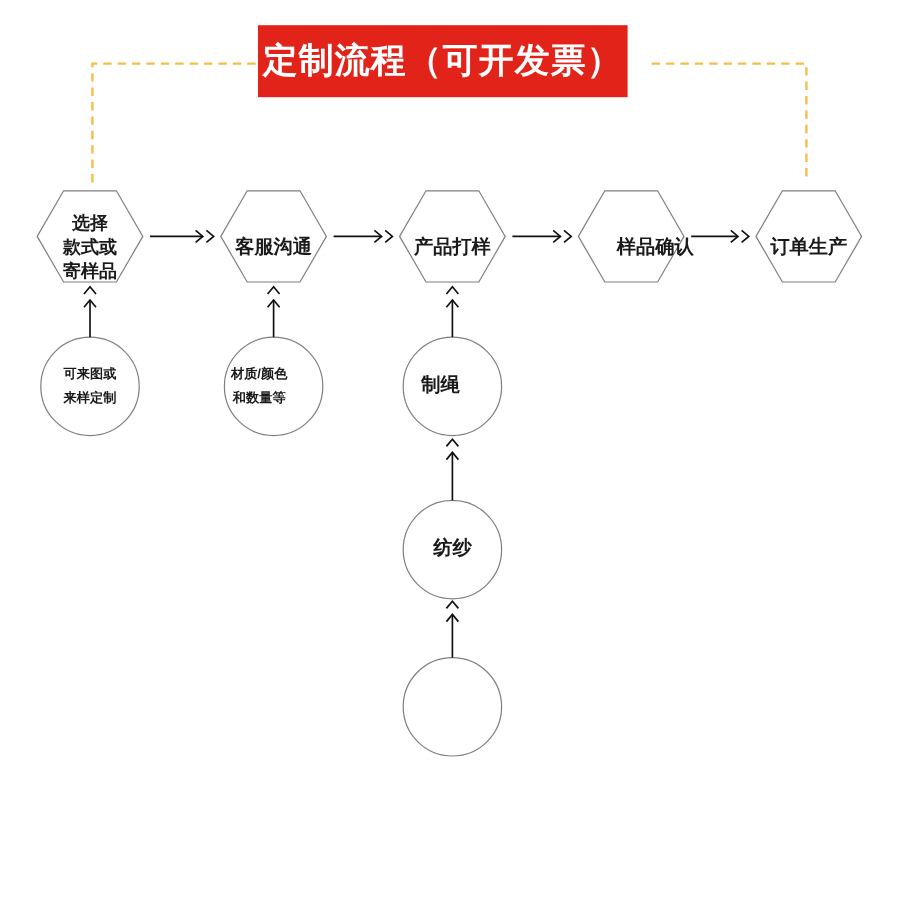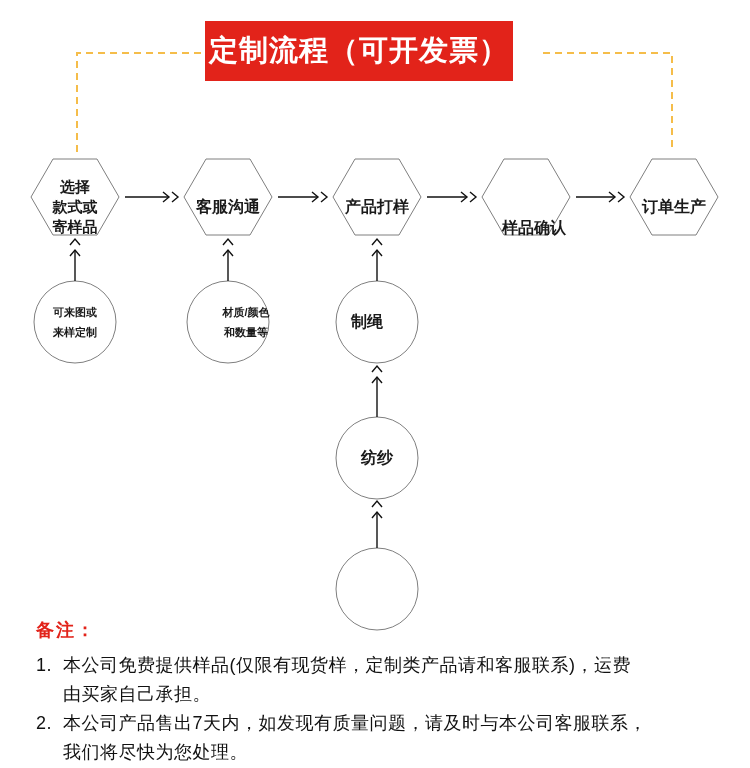--- a/index.html
+++ b/index.html
@@ -9,21 +9,21 @@
     height: 768px;
     background: #ffffff;
     overflow: hidden;
     font-family: "Liberation Sans", "DejaVu Sans", sans-serif;
     color: #111111;
   }
   svg.layer { position: absolute; left: 0; top: 0; }
 
   .banner {
     position: absolute;
-    left: 205px; top: 21px;
+    left: 215px; top: 21px;
     width: 308px; height: 60px;
     background: #e2231a;
     color: #ffffff;
     display: flex; align-items: center; justify-content: center;
     font-size: 29px; font-weight: bold; letter-spacing: 1px;
     white-space: nowrap;
   }
 
   .node-label {
     position: absolute;
@@ -138,55 +138,36 @@
     <span>选择</span>
     <span>款式或</span>
     <span>寄样品</span>
   </div>
   <div class="node-label hex-label" style="left:182px; top:159px;">
     <span>客服沟通</span>
   </div>
   <div class="node-label hex-label" style="left:331px; top:159px;">
     <span>产品打样</span>
   </div>
-  <div class="node-label hex-label" style="left:488px; top:159px;margin-top:21px;">
+  <div class="node-label hex-label" style="left:500px; top:159px;">
     <span>样品确认</span>
   </div>
   <div class="node-label hex-label" style="left:628px; top:159px;">
     <span>订单生产</span>
   </div>
 
   <div class="node-label circle-label" style="left:33px; top:280px;">
     <span>可来图或</span>
     <span>来样定制</span>
   </div>
-  <div class="node-label circle-label" style="left:204px; top:280px;">
+  <div class="node-label circle-label" style="left:174px; top:280px;">
     <span>材质/颜色</span>
     <span>和数量等</span>
   </div>
   <div class="node-label circle-label single" style="left:325px; top:280px;">
     <span>制绳</span>
   </div>
   <div class="node-label circle-label single" style="left:335px; top:416px;">
     <span>纺纱</span>
   </div>
 
-  <div class="notes">
-    <div class="notes-heading">备注：</div>
-
-    <div class="note-item">
-      <div class="note-number">1.</div>
-      <div class="note-lines">
-        <div>本公司免费提供样品(仅限有现货样，定制类产品请和客服联系)，运费</div>
-        <div>由买家自己承担。</div>
-      </div>
-    </div>
-
-    <div class="note-item">
-      <div class="note-number">2.</div>
-      <div class="note-lines">
-        <div>本公司产品售出7天内，如发现有质量问题，请及时与本公司客服联系，</div>
-        <div>我们将尽快为您处理。</div>
-      </div>
-    </div>
-  </div>
 
 </div>
 
 </body></html>

